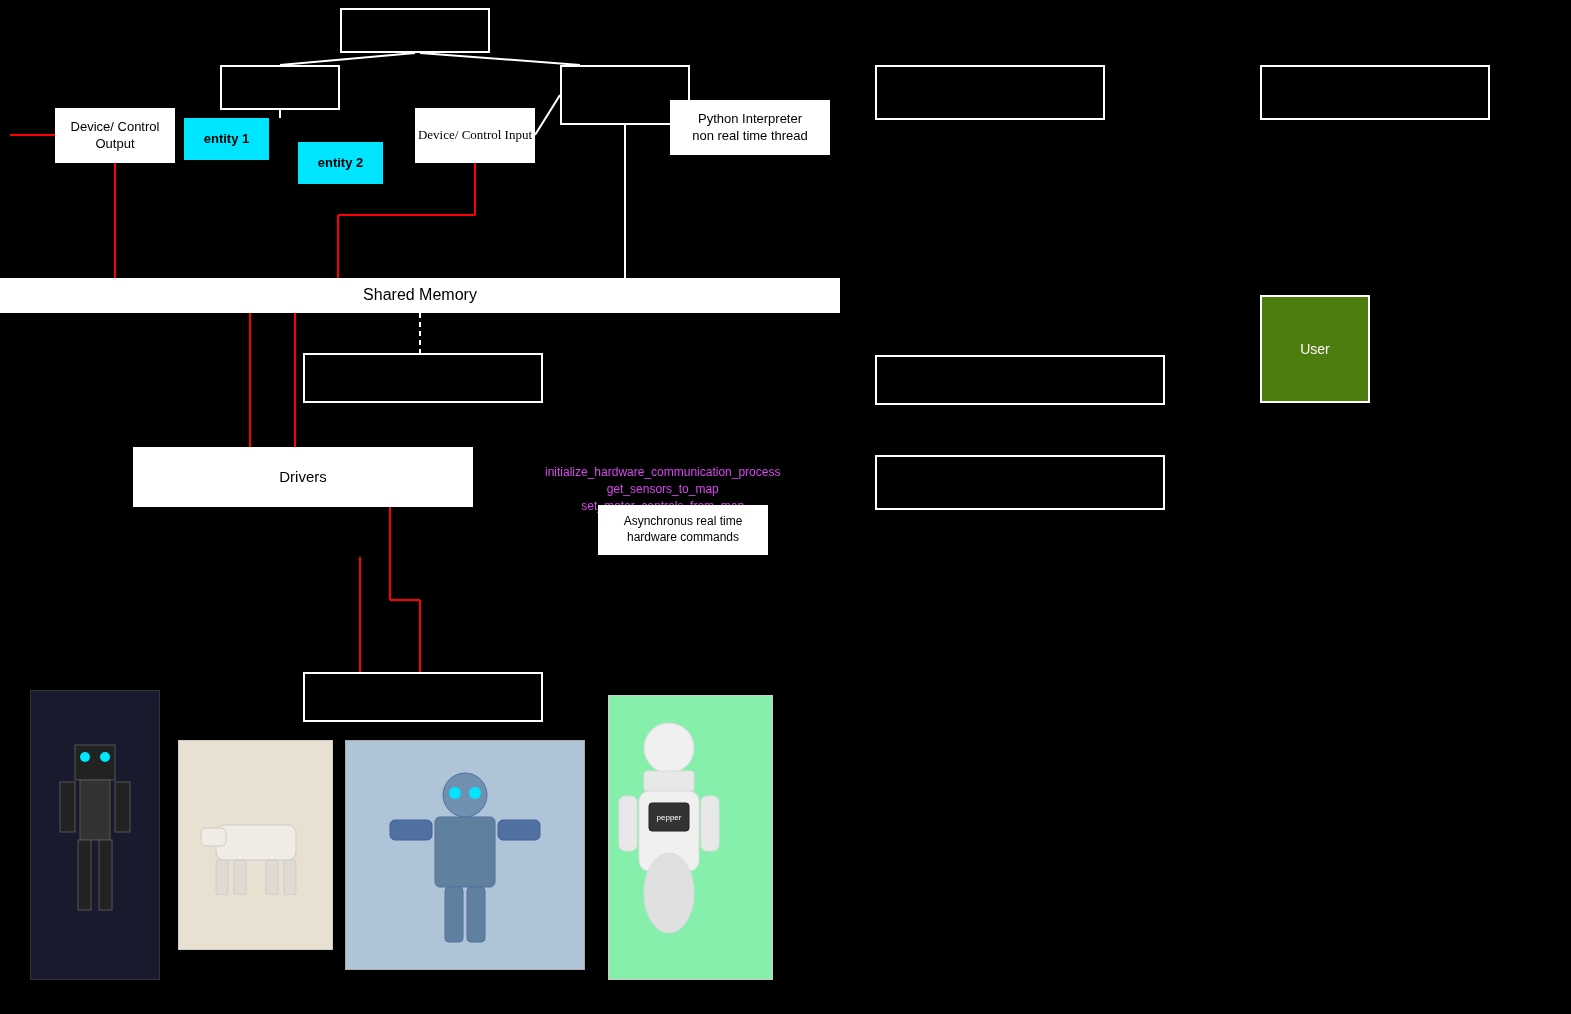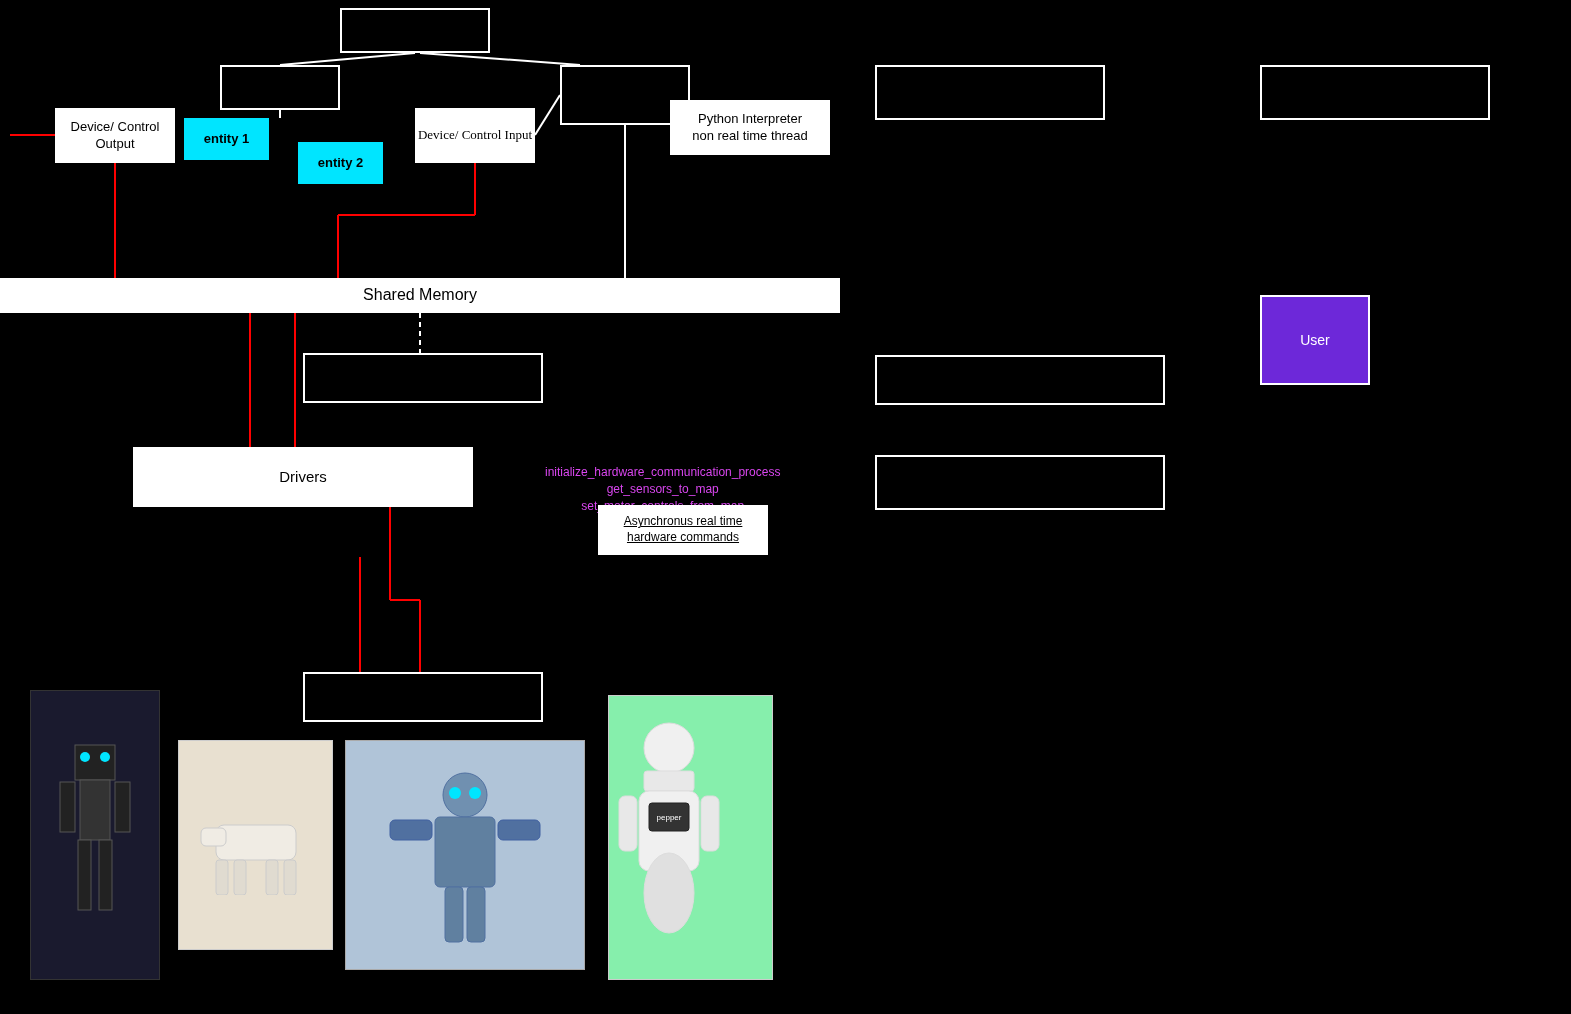--- a/index.html
+++ b/index.html
@@ -143,29 +143,29 @@
 
 <div class="box" style="left:303px;top:672px;width:240px;height:50px;background:#000;border:2px solid #fff;">
 </div>
 
 <div class="box" style="left:875px;top:355px;width:290px;height:50px;background:#000;border:2px solid #fff;">
 </div>
 
 <div class="box" style="left:875px;top:455px;width:290px;height:55px;background:#000;border:2px solid #fff;">
 </div>
 
-<div class="box" style="left:1260px;top:295px;width:110px;height:90px;font-size:14px;background:#6d28d9;border:2px solid #fff;color:#fff;">
+<div class="box" style="left:1260px;top:295px;width:110px;height:108px;font-size:14px;background:#4d7c0f;border:2px solid #fff;color:#fff;">
   <span>User</span>
 </div>
 
 <div class="label-text" style="left:545px;top:428px;font-size:12px;text-align:center;">
   <span>initialize_hardware_communication_process<br>get_sensors_to_map<br>set_motor_controls_from_map</span>
 </div>
 
-<div class="box" style="left:598px;top:505px;width:170px;height:50px;font-size:12px;text-align:center;background:#fff;border:2px solid #fff;color:#000;text-decoration:underline;">
+<div class="box" style="left:598px;top:505px;width:170px;height:50px;font-size:12px;text-align:center;background:#fff;border:2px solid #fff;color:#000;">
   <span>Asynchronus real time<br>hardware commands</span>
 </div>
 
 <div style="position:absolute;left:30px;top:690px;width:130px;height:290px;background:#1a1a2e;border:1px solid #333;display:flex;align-items:center;justify-content:center;">
   <svg width="90" height="200" viewBox="0 0 90 200">
 
     <rect x="25" y="10" width="40" height="35" fill="#222" stroke="#555" stroke-width="1"></rect>
     <rect x="30" y="45" width="30" height="60" fill="#333" stroke="#555"></rect>
     <rect x="10" y="47" width="15" height="50" fill="#222" stroke="#555"></rect>
     <rect x="65" y="47" width="15" height="50" fill="#222" stroke="#555"></rect>

